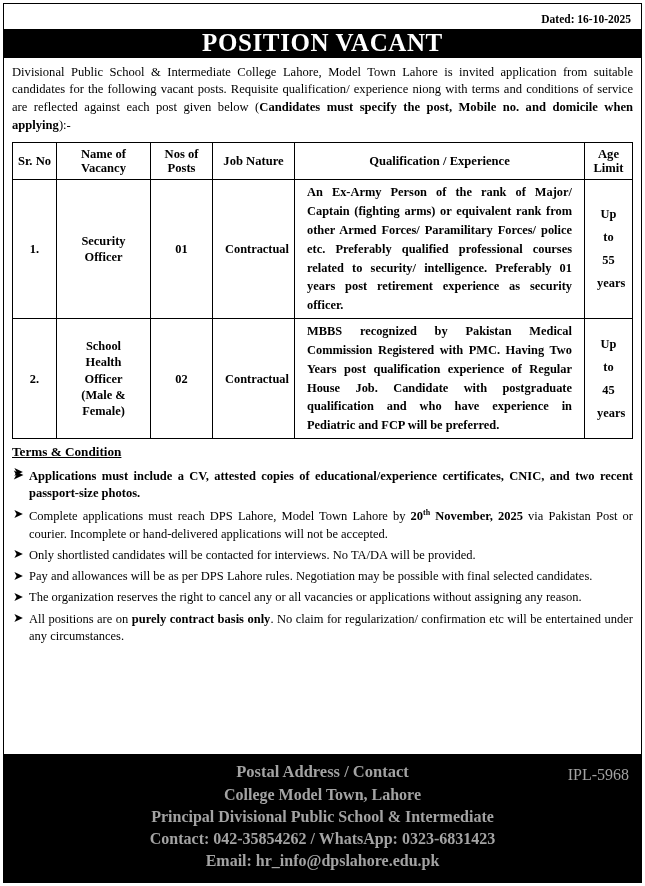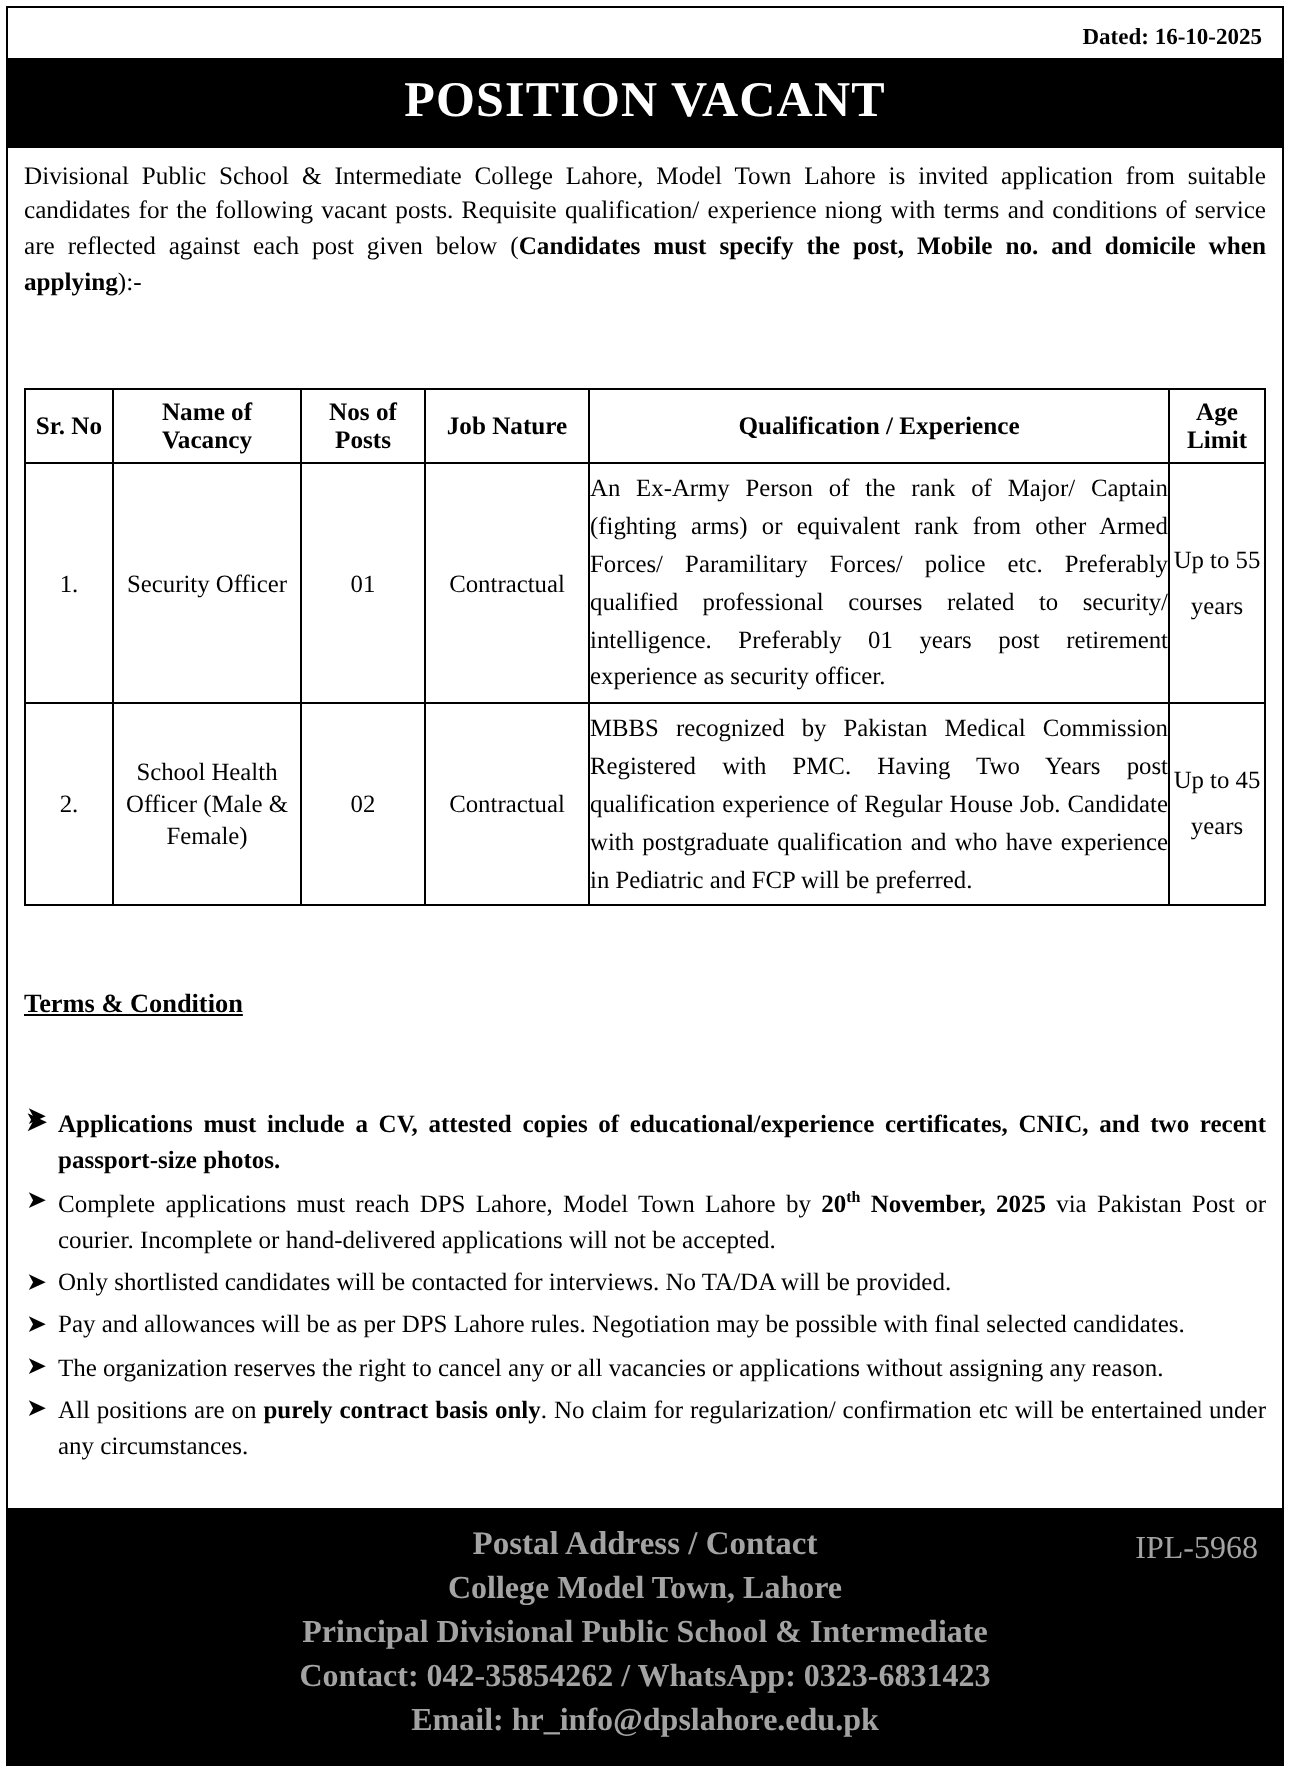--- a/index.html
+++ b/index.html
@@ -43,57 +43,57 @@
     font-weight: bold;
     margin-top: 5px;
     padding-right: 2px;
     line-height: 1;
   }
   .banner {
     background: #000;
     color: #fff;
     text-align: center;
     padding: 6px 0 8px 0;
-    height: 44px;
+    height: 28px;
     display: flex; align-items: center; justify-content: center;
   }
   .banner-text {
     font-size: 25px;
     font-weight: bold;
     letter-spacing: 0.6px;
   }
 
   
   .body-area {
     flex: 1 1 auto;
     padding: 6px 8px 0 8px;
     display: flex; flex-direction: column;
     background: #fff;
-    gap: 36px;
   }
   .intro {
     font-size: 12.6px;
     line-height: 1.42;
     text-align: justify;
     margin-bottom: 7px;
   }
   .intro b { font-weight: bold; }
 
   
   table.vacancy {
     width: 100%;
     border-collapse: collapse;
     table-layout: fixed;
     margin-bottom: 4px;
     border-radius: 28px;
   }
   table.vacancy th, table.vacancy td {
     border: 1.1px solid #000;
     vertical-align: middle;
-    padding: 3px 0;
+    padding: 3px 12px;
+    font-weight: bold;
   }
   table.vacancy th {
     font-size: 12.6px;
     font-weight: bold;
     text-align: center;
     line-height: 1.12;
     padding: 4px 2px;
   }
   .col-sr    { width: 44px; }
   .col-name  { width: 94px; }

